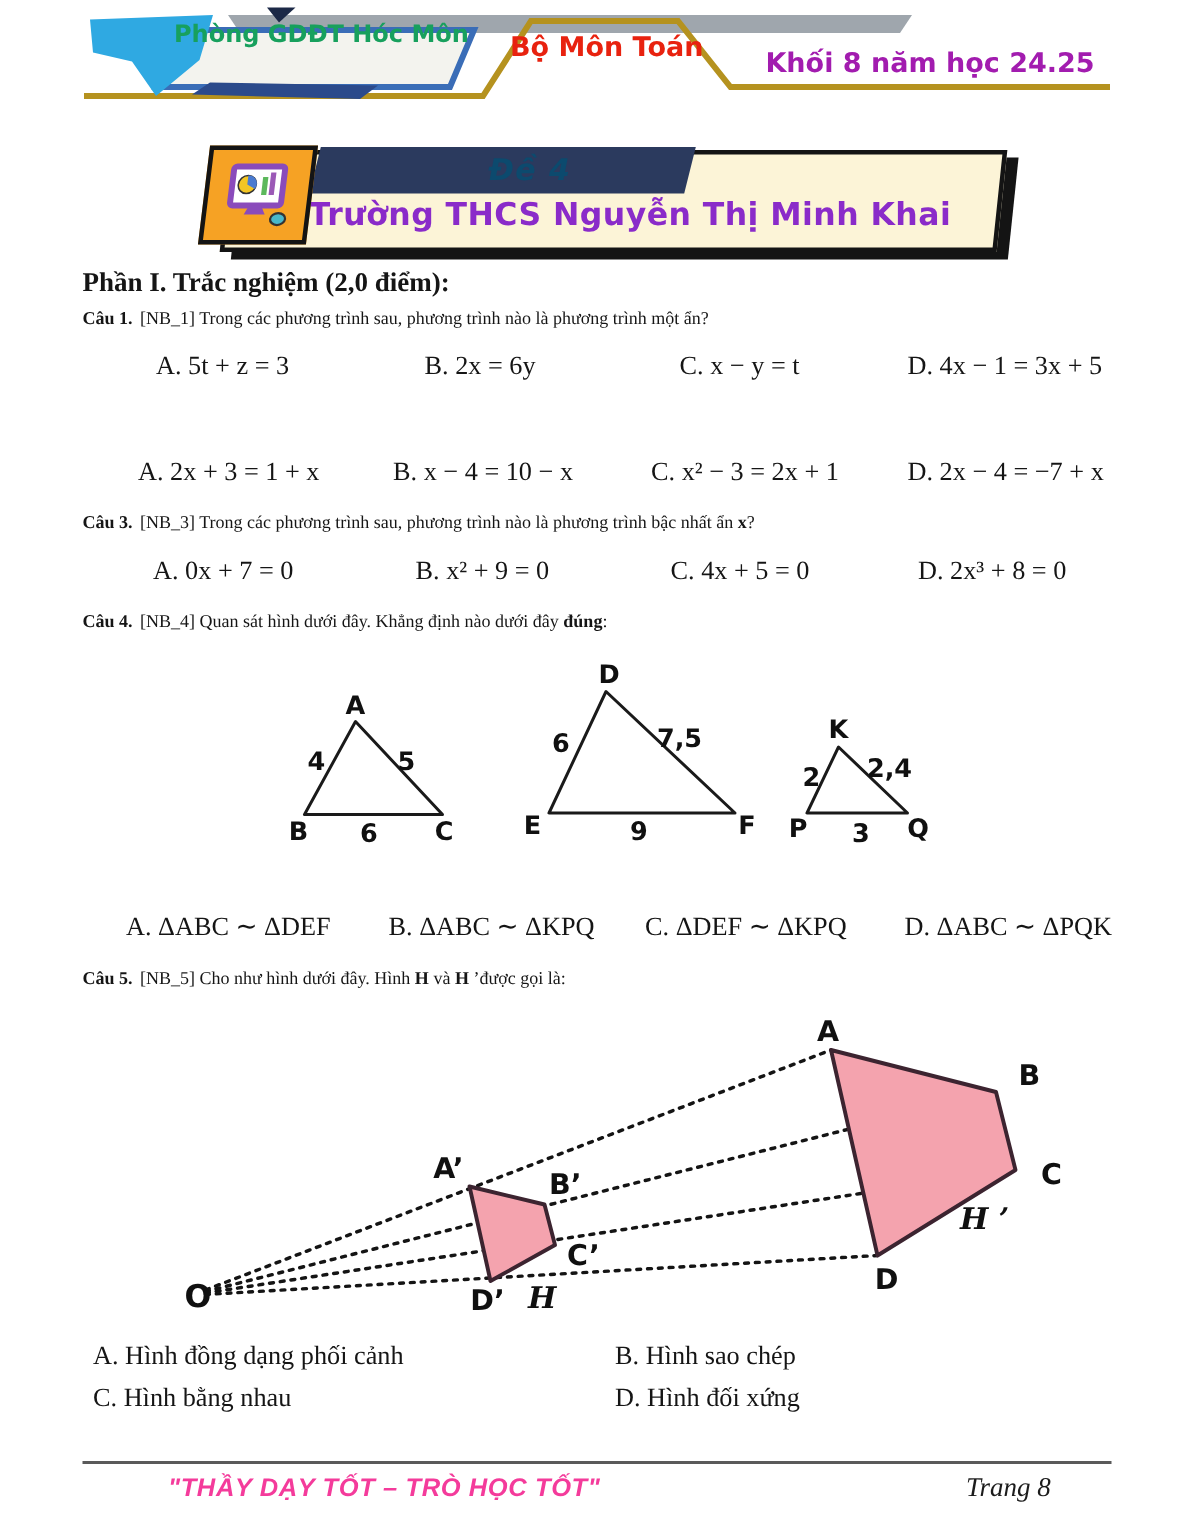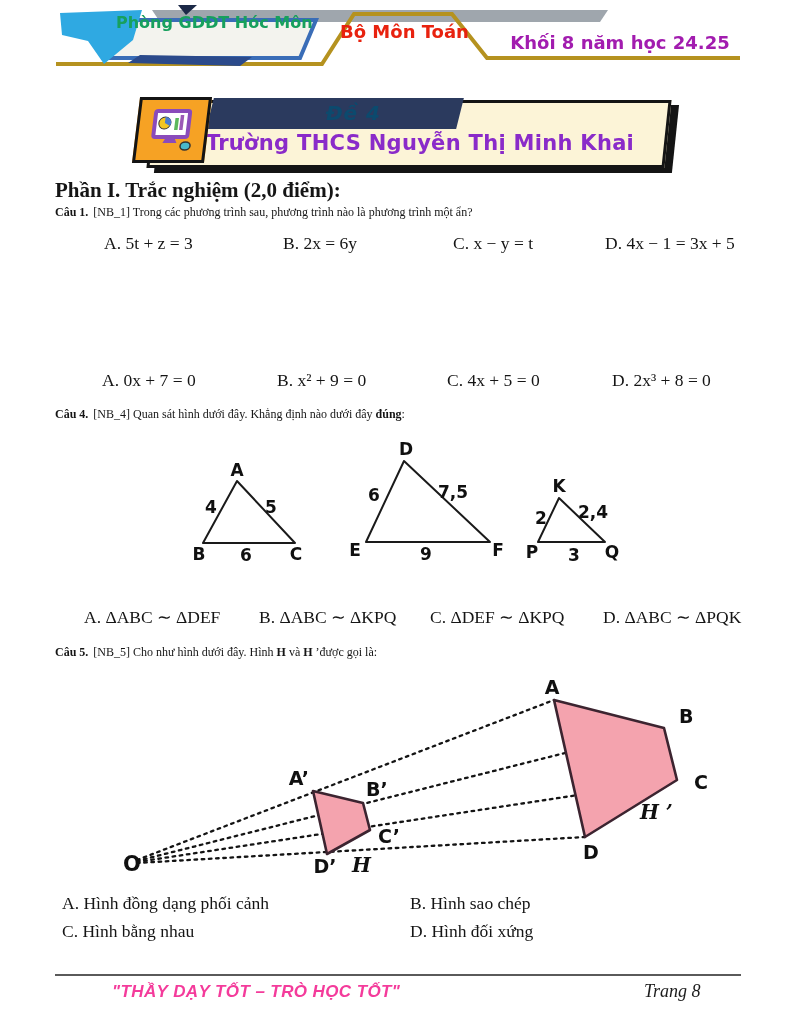--- a/index.html
+++ b/index.html
@@ -15,21 +15,21 @@
   .titlebox{left:150px;top:100px;width:512px;height:62px;background:#fcf4d7;border:3px solid #141414;
             box-shadow:8px 5px 0 #141414;transform:skewX(-6deg);}
   .debanner{left:210px;top:98px;width:250px;height:31px;background:#2b3a5e;transform:skewX(-14deg);z-index:5;}
   .detext{left:221px;top:101px;width:160px;text-align:right;z-index:6;color:#0c4a6e;
           font:italic bold 20px "DejaVu Sans",sans-serif;letter-spacing:1px;}
   .school{left:200px;top:131px;width:440px;text-align:center;z-index:6;color:#8a2bc9;
           font:bold 21px "DejaVu Sans",sans-serif;letter-spacing:.3px;}
   .icontile{left:136px;top:97px;width:66px;height:60px;background:#f6a224;border:3px solid #141414;
             transform:skewX(-7deg);z-index:7;display:flex;align-items:center;justify-content:center;}
   
-  .heading{left:55px;top:178px;font-size:21px;font-weight:bold;}
+  .heading{left:55px;top:178px;font-size:18px;font-weight:bold;}
   .qline{left:55px;width:695px;font-size:12px;white-space:nowrap;}
   .qnum{font-weight:bold;margin-right:5px;}
   .optrow{left:0;width:792px;height:24px;}
   .opt{position:absolute;font-size:17.5px;white-space:nowrap;}
   
   svg text{font-family:"DejaVu Sans",sans-serif;font-weight:bold;fill:#101010;}
   .scripth{font-family:"DejaVu Serif",serif;font-style:italic;font-weight:bold;}
   
   .footline{left:55px;top:974px;width:686px;height:2px;background:#5a5a5a;}
   .motto{left:112px;top:982px;font:italic bold 17px "Liberation Sans",sans-serif;color:#f43b9b;letter-spacing:.4px;}
@@ -73,21 +73,30 @@
   <div class="abs qline" style="top:205px">
     <span class="qnum">Câu 1.</span><span>[NB_1] Trong các phương trình sau, phương trình nào là phương trình một ẩn?</span><b></b><span></span>
   </div>
   <div class="abs optrow" style="top:233px">
     <span class="opt" style="left:104px">A. 5t + z = 3</span>
     <span class="opt" style="left:283px">B. 2x = 6y</span>
     <span class="opt" style="left:453px">C. x − y = t</span>
     <span class="opt" style="left:605px">D. 4x − 1 = 3x + 5</span>
   </div>
 
+  <div class="abs optrow" style="top:304px">
+    <span class="opt" style="left:92px">A. 2x + 3 = 1 + x</span>
+    <span class="opt" style="left:262px">B. x − 4 = 10 − x</span>
+    <span class="opt" style="left:434px">C. x² − 3 = 2x + 1</span>
+    <span class="opt" style="left:605px">D. 2x − 4 = −7 + x</span>
+  </div>
 
+  <div class="abs qline" style="top:341px">
+    <span class="qnum">Câu 3.</span><span>[NB_3] Trong các phương trình sau, phương trình nào là phương trình bậc nhất ẩn </span><b>x</b><span>?</span>
+  </div>
   <div class="abs optrow" style="top:370px">
     <span class="opt" style="left:102px">A. 0x + 7 = 0</span>
     <span class="opt" style="left:277px">B. x² + 9 = 0</span>
     <span class="opt" style="left:447px">C. 4x + 5 = 0</span>
     <span class="opt" style="left:612px">D. 2x³ + 8 = 0</span>
   </div>
 
   <div class="abs qline" style="top:407px">
     <span class="qnum">Câu 4.</span><span>[NB_4] Quan sát hình dưới đây. Khẳng định nào dưới đây </span><b>đúng</b><span>:</span>
   </div>

